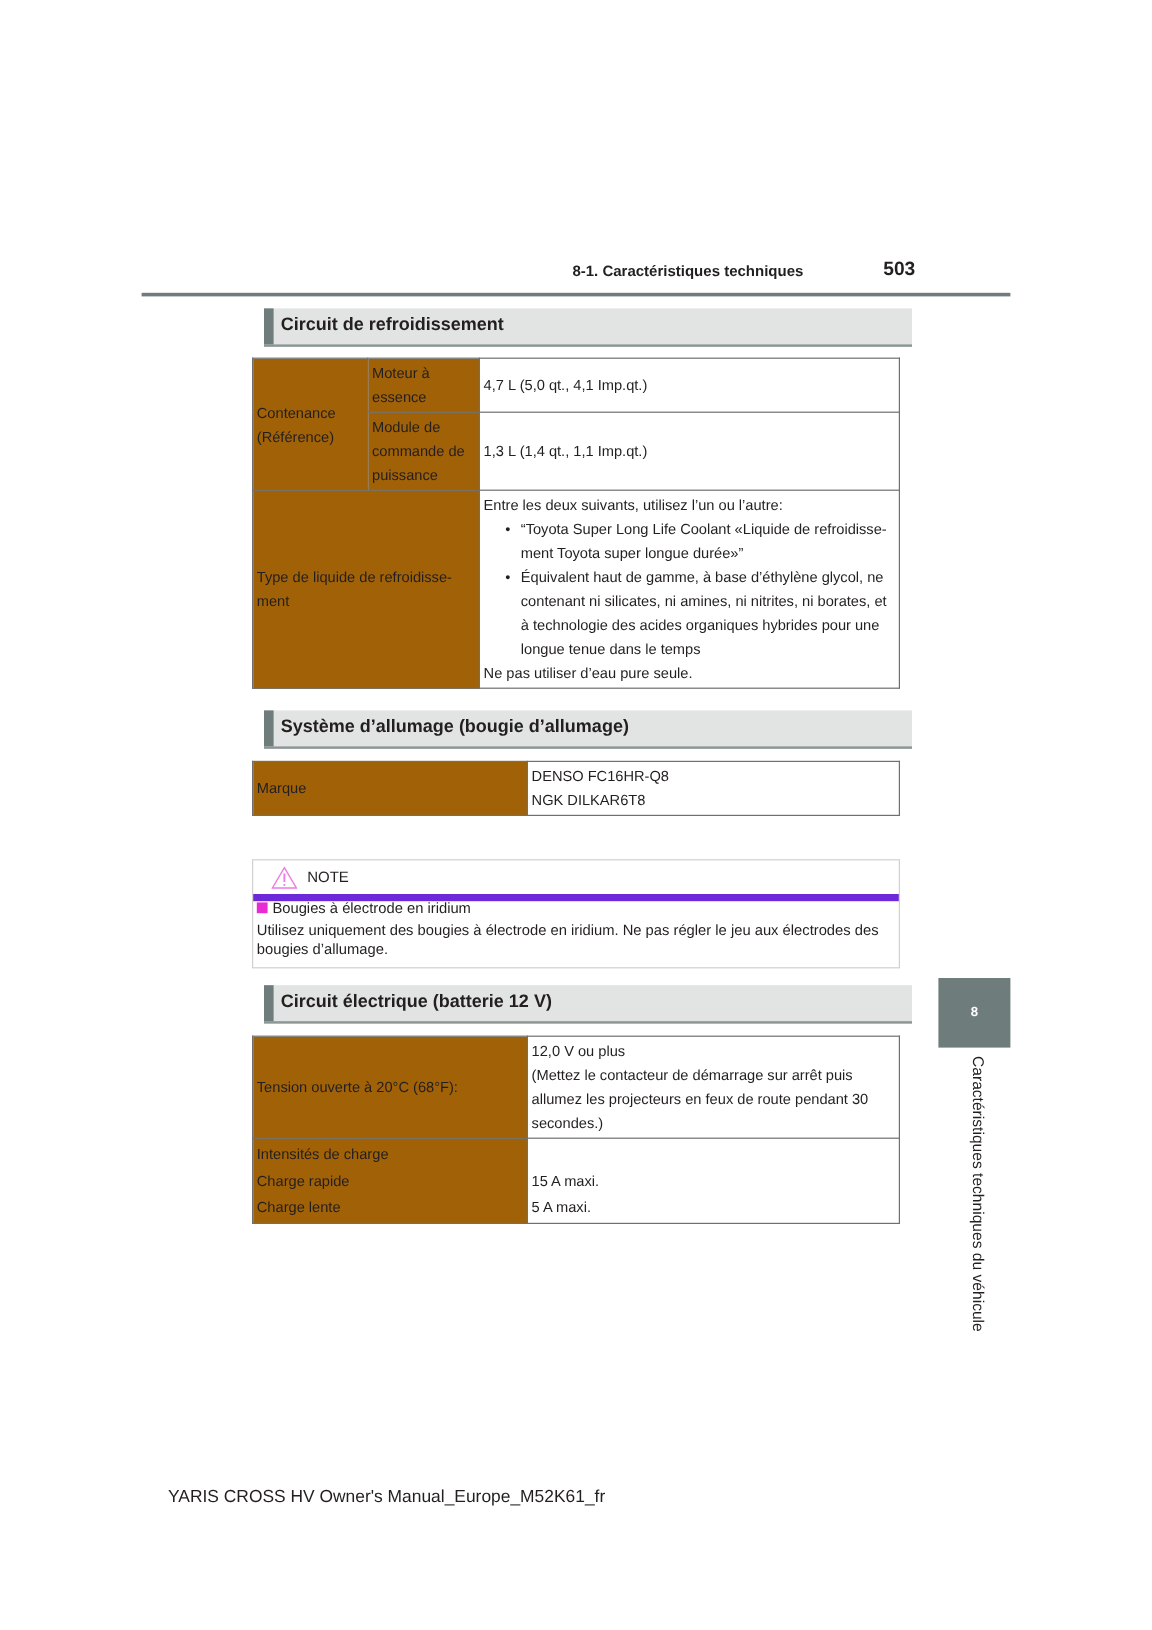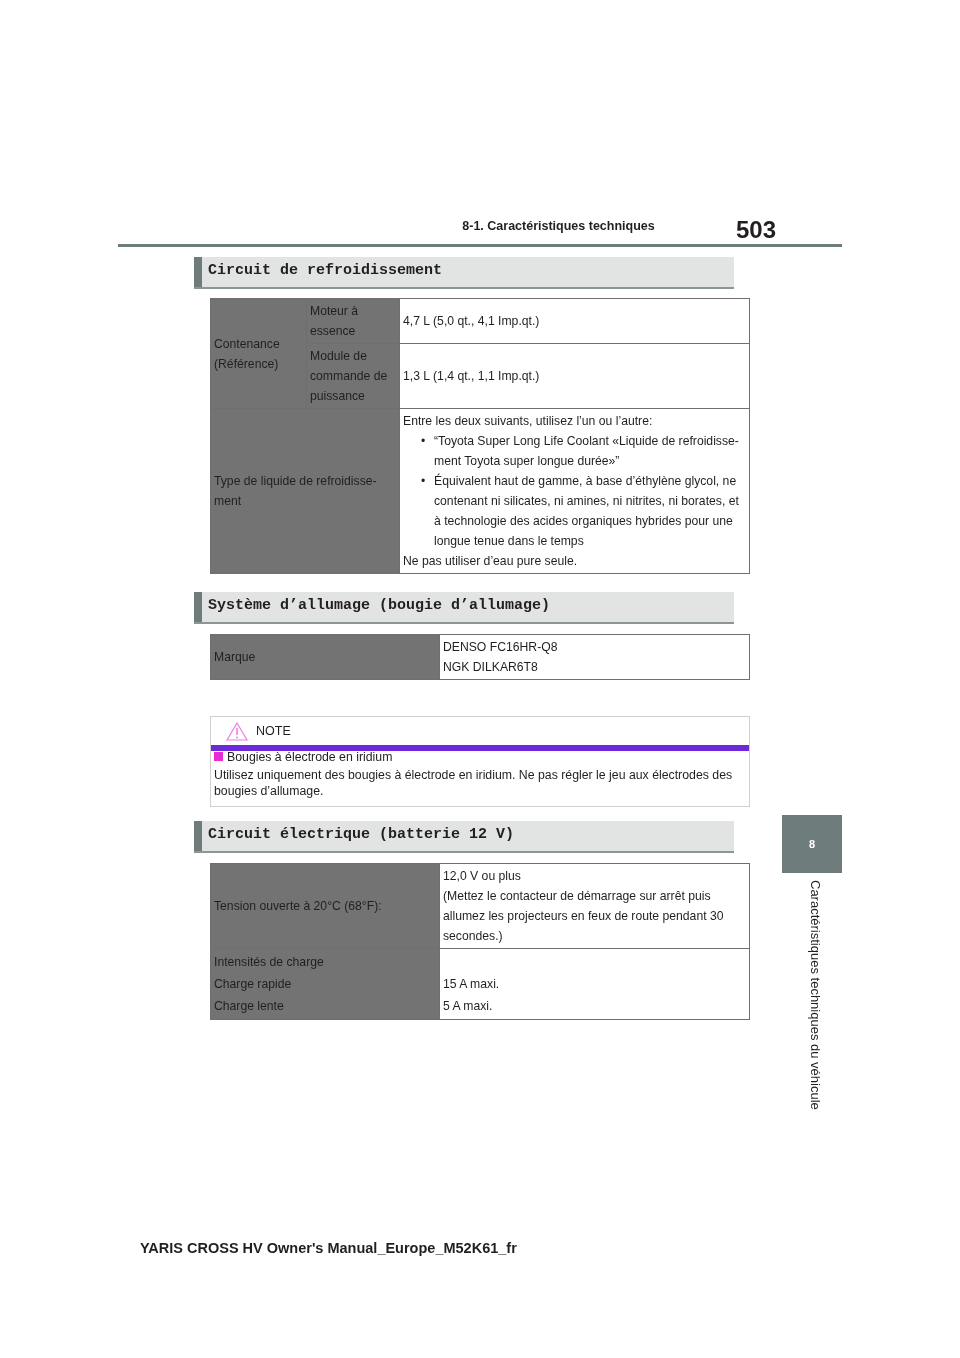--- a/index.html
+++ b/index.html
@@ -1,41 +1,41 @@
 <!DOCTYPE html>
 <html><head>
 <meta charset="utf-8">
 <style>
   html, body { margin:0; padding:0; background:#fff; }
   body { width:960px; height:1358px; position:relative; font-family:"Liberation Sans", sans-serif; color:#231f20; overflow:hidden; }
-  .page-number { position:absolute; left:736px; top:216px; font-size:24px; font-weight:bold; }
-  .section-header-text { position:absolute; left:441px; top:219px; font-size:12.5px; font-weight:bold; width:235px; text-align:center; }
+  .page-number { position:absolute; left:736px; top:216px; font-size:16px; font-weight:bold; }
+  .section-header-text { position:absolute; left:477px; top:219px; font-size:12.5px; font-weight:bold; width:235px; text-align:left; }
   .header-rule { position:absolute; left:118px; top:244px; width:724px; height:3px; background:#6e7d7b; }
   .side-tab { position:absolute; left:782px; top:815px; width:60px; height:58px; background:#6e7d7b; }
   .side-tab-num { position:absolute; left:0; top:0; width:100%; text-align:center; line-height:58px; color:#fff; font-size:11px; font-weight:bold; }
   .side-label { position:absolute; left:803px; top:880px; width:20px; height:245px; }
   .side-label span { position:absolute; left:0; top:0; white-space:nowrap; transform-origin:0 0; transform:translate(20px,0) rotate(90deg); font-size:13px; color:#231f20; }
-  .sec-head { position:absolute; left:194px; width:540px; height:30px; background:#e1e4e3; border-bottom:2px solid #8b9695;font-family:Liberation Mono, monospace; }
+  .sec-head { position:absolute; left:220px; width:540px; height:30px; background:#e1e4e3; border-bottom:2px solid #8b9695; }
   .sec-head .bar { position:absolute; left:0; top:0; width:8px; height:30px; background:#6e7d7b; }
   .sec-head .txt { position:absolute; left:14px; top:5px; font-size:15px; font-weight:bold; }
   table.spec { position:absolute; left:210px; width:540px; border-collapse:collapse; font-size:12.2px; }
   table.spec td { border:1px solid #6f6f6f; vertical-align:middle; padding:2px 3px; line-height:20px; }
-  td.lbl { background:#737373; }
+  td.lbl { background:#a16207; }
   td.val { background:#fff; }
   ul.bul { margin:0; padding:0 0 0 16px; list-style:none; }
   ul.bul li { position:relative;margin-left:15px; }
   ul.bul li::before { content:"•"; position:absolute; left:-13px; }
   .note { position:absolute; left:210px; top:716px; width:538px; height:89px; border:1px solid #d0d0d0; }
   .note-head { height:28px; border-bottom:6px solid #6d28d9; position:relative; }
   .note-icon { position:absolute; left:15px; top:5px; }
   .note-title { position:absolute; left:45px; top:7px; font-size:12.5px; }
   .note-sub { position:absolute; left:3px; top:33px; font-size:12.3px; font-weight:normal; }
   .note-sub .sq { display:inline-block; width:9px; height:9px; background:#e82cd4; margin-right:4px; }
   .note-body { position:absolute; left:3px; top:50px; width:530px; font-size:12.3px; line-height:16px; }
-  .footer { position:absolute; left:140px; top:1240px; font-size:14.5px;font-weight:bold; }
+  .footer { position:absolute; left:140px; top:1240px; font-size:14.5px; }
 </style>
 </head>
 <body>
 
 <div class="section-header-text">8-1. Caractéristiques techniques</div>
 <div class="page-number">503</div>
 <div class="header-rule"></div>
 
 <div class="side-tab">
   <div class="side-tab-num">8</div>

